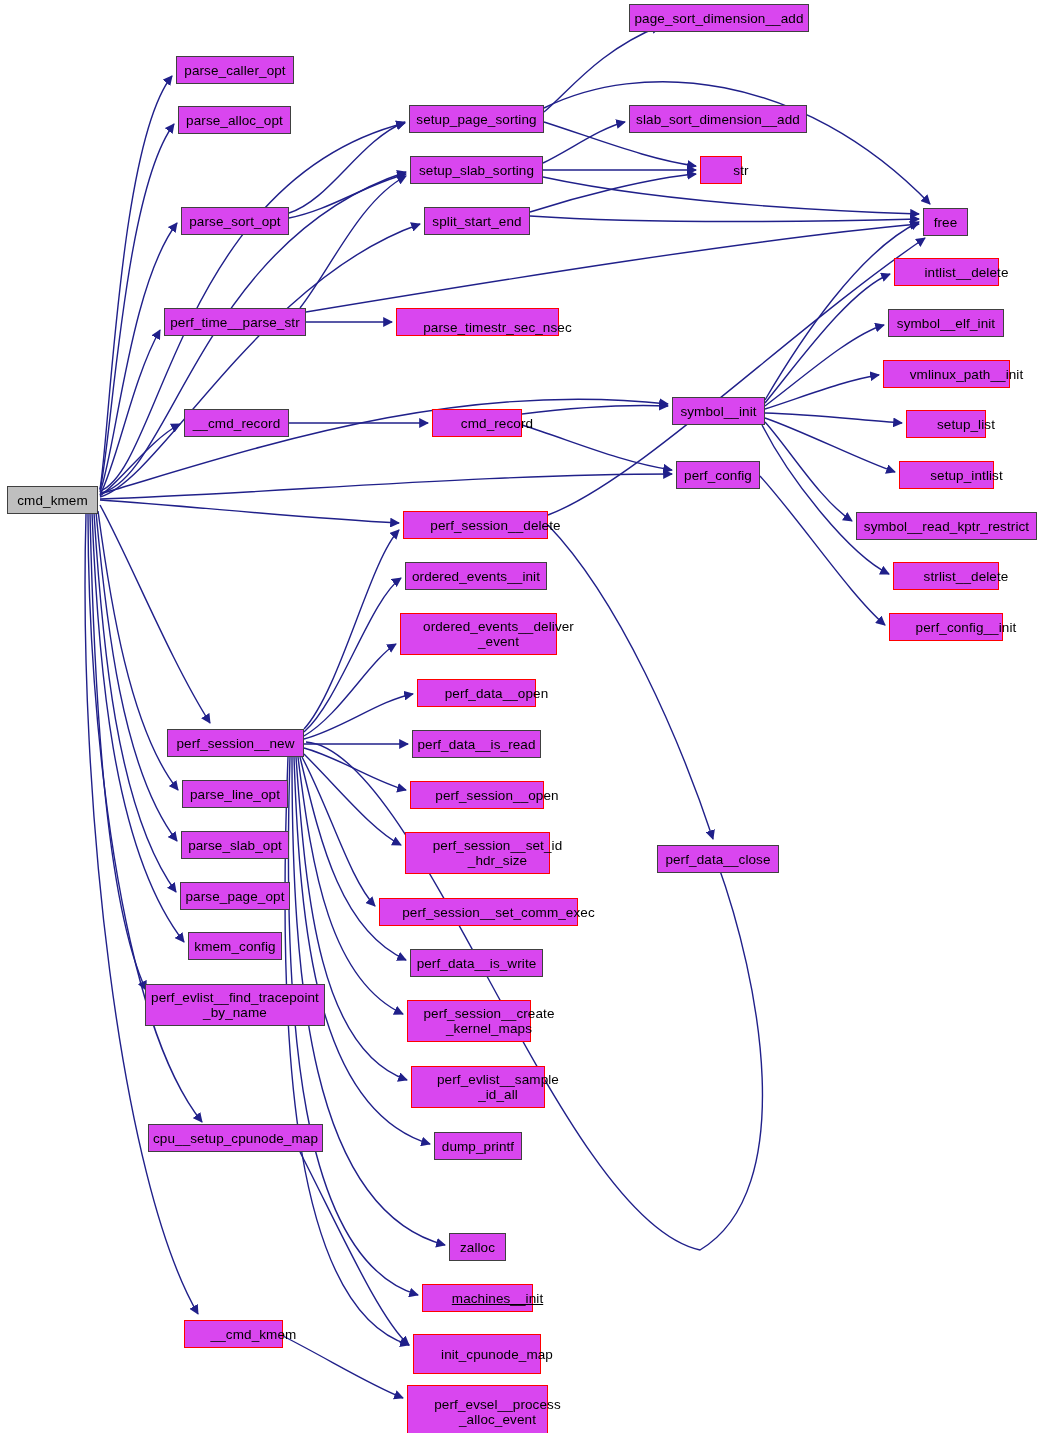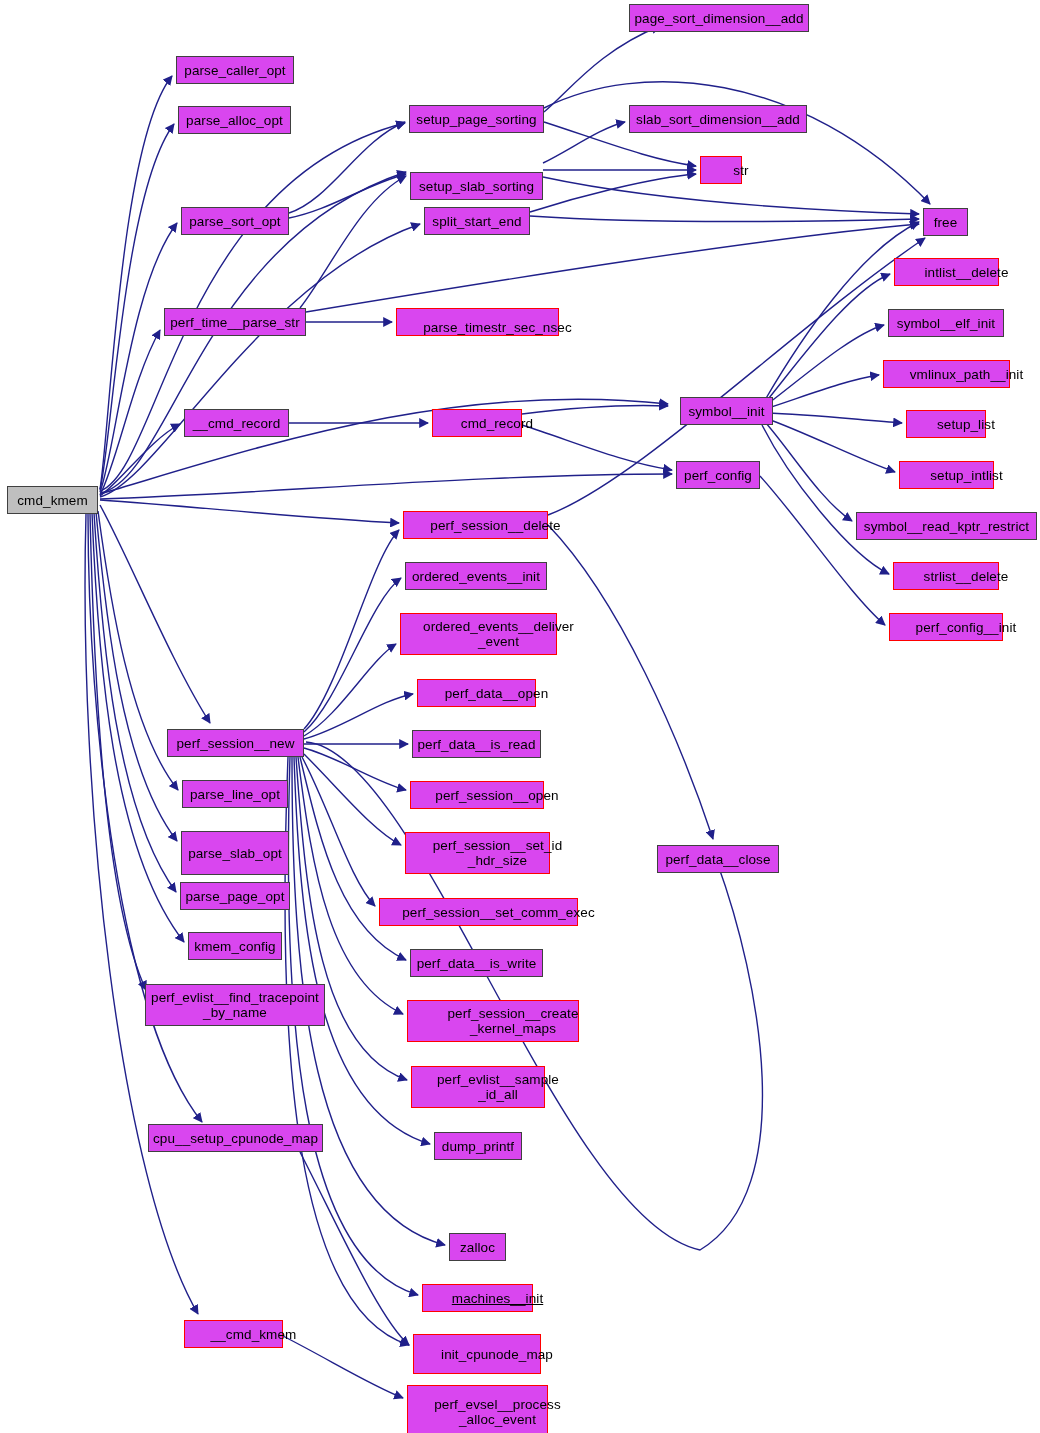--- a/index.html
+++ b/index.html
@@ -117,57 +117,57 @@
   </svg>
   <div id="node-layer">
       <div class="node root" style="left: 7px; top: 486px; width: 91px; height: 28px;"><span class="node-label">cmd_kmem</span></div>
       <div class="node" style="left: 176px; top: 56px; width: 118px; height: 28px;"><span class="node-label">parse_caller_opt</span></div>
       <div class="node" style="left: 178px; top: 106px; width: 113px; height: 28px;"><span class="node-label">parse_alloc_opt</span></div>
       <div class="node" style="left: 181px; top: 207px; width: 108px; height: 28px;"><span class="node-label">parse_sort_opt</span></div>
       <div class="node" style="left: 164px; top: 308px; width: 142px; height: 28px;"><span class="node-label">perf_time__parse_str</span></div>
       <div class="node" style="left: 184px; top: 409px; width: 105px; height: 28px;"><span class="node-label">__cmd_record</span></div>
       <div class="node" style="left: 167px; top: 729px; width: 137px; height: 28px;"><span class="node-label">perf_session__new</span></div>
       <div class="node" style="left: 182px; top: 780px; width: 106px; height: 28px;"><span class="node-label">parse_line_opt</span></div>
-      <div class="node" style="left: 181px; top: 831px; width: 108px; height: 44px;"><span class="node-label">parse_slab_opt</span></div>
+      <div class="node" style="left: 181px; top: 831px; width: 108px; height: 28px;"><span class="node-label">parse_slab_opt</span></div>
       <div class="node" style="left: 180px; top: 882px; width: 110px; height: 28px;"><span class="node-label">parse_page_opt</span></div>
       <div class="node" style="left: 188px; top: 932px; width: 94px; height: 28px;"><span class="node-label">kmem_config</span></div>
       <div class="node" style="left: 145px; top: 984px; width: 180px; height: 42px;"><span class="node-label">perf_evlist__find_tracepoint
 _by_name</span></div>
       <div class="node" style="left: 148px; top: 1124px; width: 175px; height: 28px;"><span class="node-label">cpu__setup_cpunode_map</span></div>
       <div class="node red" style="left: 184px; top: 1320px; width: 99px; height: 28px;"><span class="node-label">__cmd_kmem</span></div>
       <div class="node" style="left: 409px; top: 105px; width: 135px; height: 28px;"><span class="node-label">setup_page_sorting</span></div>
-      <div class="node" style="left: 410px; top: 172px; width: 133px; height: 28px;"><span class="node-label">setup_slab_sorting</span></div>
+      <div class="node" style="left: 410px; top: 156px; width: 133px; height: 28px;"><span class="node-label">setup_slab_sorting</span></div>
       <div class="node" style="left: 424px; top: 207px; width: 106px; height: 28px;"><span class="node-label">split_start_end</span></div>
       <div class="node red" style="left: 396px; top: 308px; width: 163px; height: 28px; align-items: flex-end;"><span class="node-label">parse_timestr_sec_nsec</span></div>
       <div class="node red" style="left: 432px; top: 409px; width: 90px; height: 28px;"><span class="node-label">cmd_record</span></div>
       <div class="node red" style="left: 403px; top: 511px; width: 145px; height: 28px;"><span class="node-label">perf_session__delete</span></div>
       <div class="node" style="left: 405px; top: 562px; width: 142px; height: 28px;"><span class="node-label">ordered_events__init</span></div>
       <div class="node red" style="left: 400px; top: 613px; width: 157px; height: 42px;"><span class="node-label">ordered_events__deliver
 _event</span></div>
       <div class="node red" style="left: 417px; top: 679px; width: 119px; height: 28px;"><span class="node-label">perf_data__open</span></div>
       <div class="node" style="left: 412px; top: 730px; width: 129px; height: 28px;"><span class="node-label">perf_data__is_read</span></div>
       <div class="node red" style="left: 410px; top: 781px; width: 134px; height: 28px;"><span class="node-label">perf_session__open</span></div>
       <div class="node red" style="left: 405px; top: 832px; width: 145px; height: 42px;"><span class="node-label">perf_session__set_id
 _hdr_size</span></div>
       <div class="node red" style="left: 379px; top: 898px; width: 199px; height: 28px;"><span class="node-label">perf_session__set_comm_exec</span></div>
       <div class="node" style="left: 410px; top: 949px; width: 133px; height: 28px;"><span class="node-label">perf_data__is_write</span></div>
-      <div class="node red" style="left: 407px; top: 1000px; width: 172px; height: 42px;"><span class="node-label">perf_session__create
+      <div class="node red" style="left: 407px; top: 1000px; width: 124px; height: 42px;"><span class="node-label">perf_session__create
 _kernel_maps</span></div>
       <div class="node red" style="left: 411px; top: 1066px; width: 134px; height: 42px;"><span class="node-label">perf_evlist__sample
 _id_all</span></div>
       <div class="node" style="left: 434px; top: 1132px; width: 88px; height: 28px;"><span class="node-label">dump_printf</span></div>
       <div class="node" style="left: 449px; top: 1233px; width: 57px; height: 28px;"><span class="node-label">zalloc</span></div>
       <div class="node red" style="left: 422px; top: 1284px; width: 111px; height: 28px; text-decoration: underline;"><span class="node-label">machines__init</span></div>
       <div class="node red" style="left: 413px; top: 1334px; width: 128px; height: 40px;"><span class="node-label">init_cpunode_map</span></div>
       <div class="node red" style="left: 407px; top: 1385px; width: 141px; height: 54px;"><span class="node-label">perf_evsel__process
 _alloc_event</span></div>
       <div class="node" style="left: 629px; top: 4px; width: 180px; height: 28px;"><span class="node-label">page_sort_dimension__add</span></div>
       <div class="node" style="left: 629px; top: 105px; width: 178px; height: 28px;"><span class="node-label">slab_sort_dimension__add</span></div>
       <div class="node red" style="left: 700px; top: 156px; width: 39px; height: 28px;"><span class="node-label">str</span></div>
-      <div class="node" style="left: 672px; top: 397px; width: 93px; height: 28px; margin-left: 8px;"><span class="node-label">symbol__init</span></div>
+      <div class="node" style="left: 672px; top: 397px; width: 93px; height: 28px;"><span class="node-label">symbol__init</span></div>
       <div class="node" style="left: 676px; top: 461px; width: 84px; height: 28px;"><span class="node-label">perf_config</span></div>
       <div class="node" style="left: 657px; top: 845px; width: 122px; height: 28px;"><span class="node-label">perf_data__close</span></div>
       <div class="node" style="left: 923px; top: 208px; width: 45px; height: 28px;"><span class="node-label">free</span></div>
       <div class="node red" style="left: 894px; top: 258px; width: 105px; height: 28px;"><span class="node-label">intlist__delete</span></div>
       <div class="node" style="left: 888px; top: 309px; width: 116px; height: 28px;"><span class="node-label">symbol__elf_init</span></div>
       <div class="node red" style="left: 883px; top: 360px; width: 127px; height: 28px;"><span class="node-label">vmlinux_path__init</span></div>
       <div class="node red" style="left: 906px; top: 410px; width: 80px; height: 28px;"><span class="node-label">setup_list</span></div>
       <div class="node red" style="left: 899px; top: 461px; width: 95px; height: 28px;"><span class="node-label">setup_intlist</span></div>
       <div class="node" style="left: 856px; top: 512px; width: 181px; height: 28px;"><span class="node-label">symbol__read_kptr_restrict</span></div>
       <div class="node red" style="left: 893px; top: 562px; width: 106px; height: 28px;"><span class="node-label">strlist__delete</span></div>

